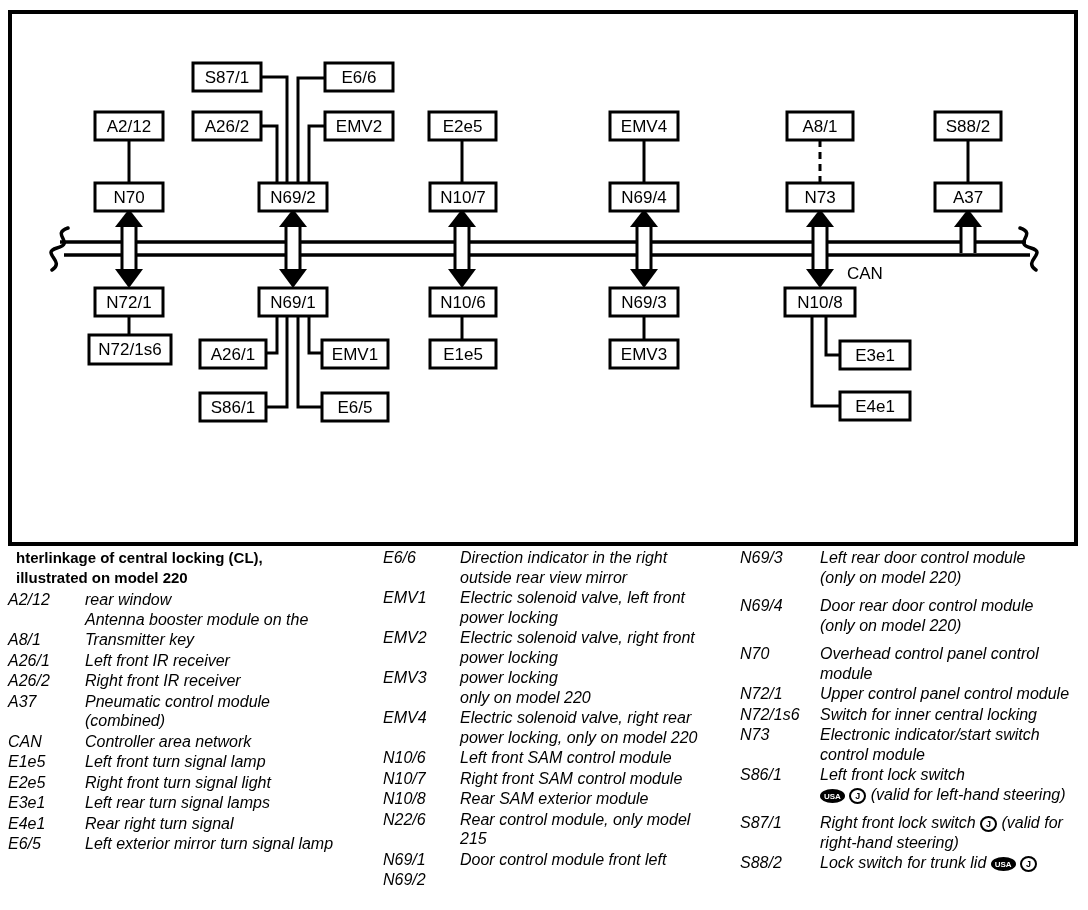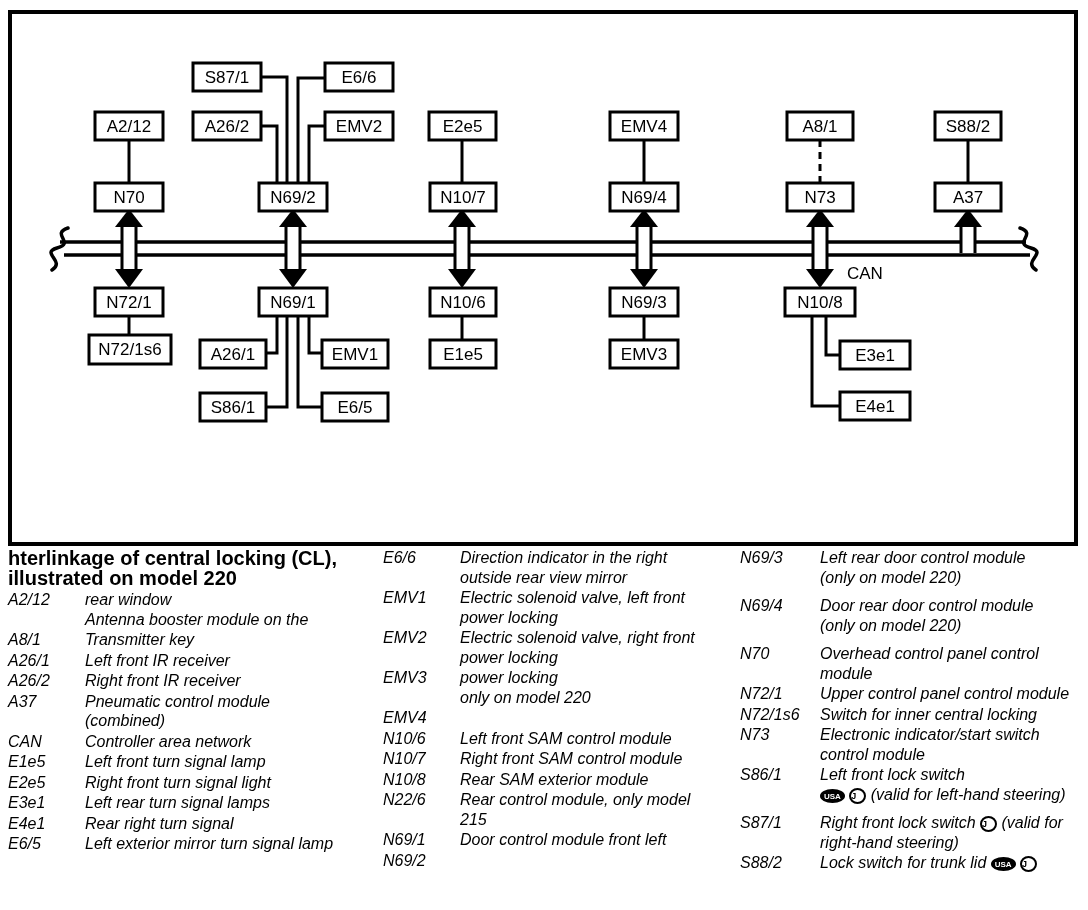--- a/index.html
+++ b/index.html
@@ -5,29 +5,29 @@
   html,body { margin:0; padding:0; }
   body {
     width:1088px; height:910px; background:#fff; color:#000;
     font-family:"Liberation Sans", sans-serif; position:relative; overflow:hidden;
   }
   #diagram-svg text { font-family:"Liberation Sans", sans-serif; fill:#000; }
   .legend-col { position:absolute; top:548px; }
   #legend-col-1 { left:8px;   width:366px; }
   #legend-col-2 { left:383px; width:352px; }
   #legend-col-3 { left:740px; width:347px; }
-  .legend-title { font-weight:bold; font-size:20px; line-height:20px; margin-bottom:2px; }
+  .legend-title { font-weight:bold; font-size:15px; line-height:20px; margin-bottom:2px;margin-left:8px; }
   .entry { display:flex; margin-bottom:1px; }
   .entry.gap { margin-top:9px; }
   .code { flex:0 0 77px; font-style:italic; font-size:16px; line-height:19.5px; }
   #legend-col-3 .code { flex-basis:80px; }
   .desc { font-style:italic; font-size:16px; line-height:19.5px; }
   .desc .line { white-space:nowrap; }
   .badge { display:inline-block; font-style:normal; font-weight:bold; vertical-align:1px;
-           border-radius:50%; line-height:11px; }
+           border-radius:50%; text-align:center; line-height:11px; }
   .badge.usa { background:#000; color:#fff; font-size:8px; padding:2px 4px 1px; min-width:15px; }
   .badge.j   { border:2px solid #000; color:#000; font-size:9px; width:13px; padding:1px 0 0; }
 </style>
 </head>
 <body>
 
 
 
 
 <svg id="diagram-svg" width="1088" height="546" viewBox="0 0 1088 546">
@@ -324,20 +324,24 @@
       </div>
       <div class="entry">
         <div class="code">EMV3</div>
         <div class="desc">
           <div class="line">power locking</div>
           <div class="line">only on model 220</div>
         </div>
       </div>
       <div class="entry">
         <div class="code">EMV4</div>
+        <div class="desc">
+          <div class="line">Electric solenoid valve, right rear</div>
+          <div class="line">power locking, only on model 220</div>
+        </div>
       </div>
       <div class="entry">
         <div class="code">N10/6</div>
         <div class="desc">
           <div class="line">Left front SAM control module</div>
         </div>
       </div>
       <div class="entry">
         <div class="code">N10/7</div>
         <div class="desc">

